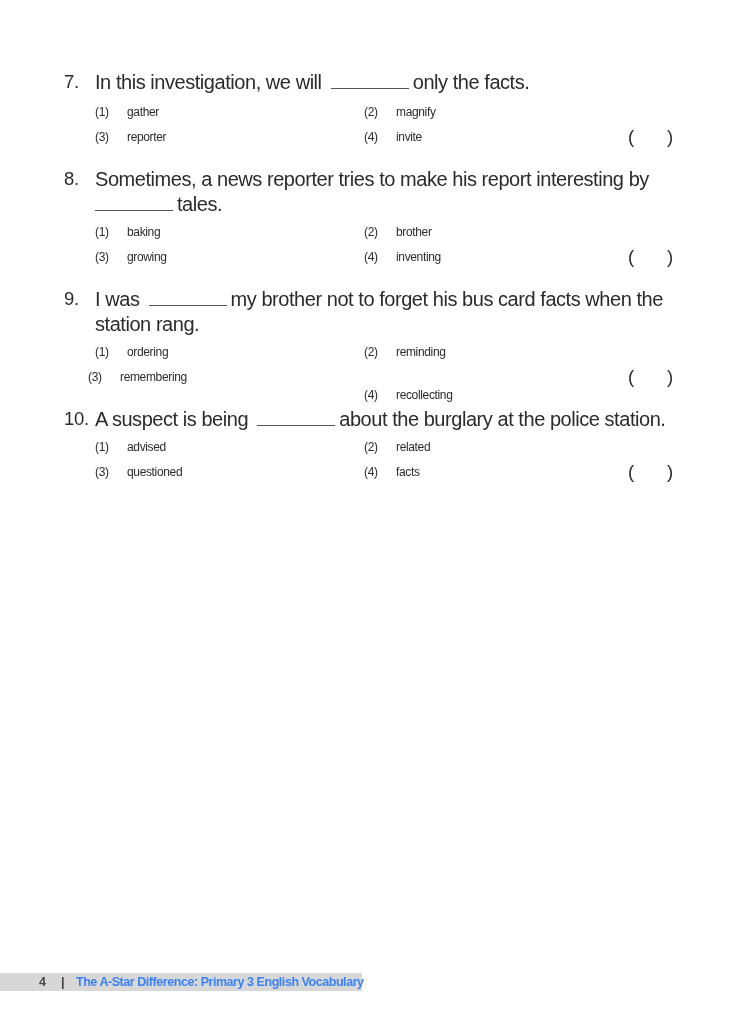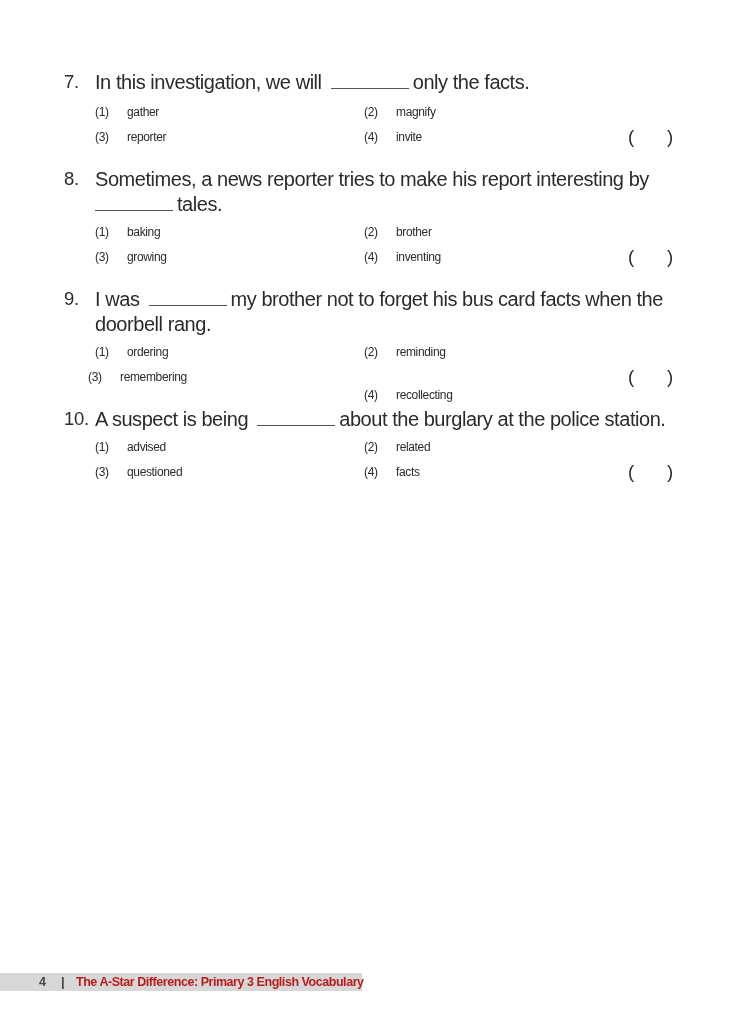--- a/index.html
+++ b/index.html
@@ -18,21 +18,21 @@
   }
   .blank.lead { margin-left: 0; }
   .opt { position: absolute; font-size: 12px; letter-spacing: -0.35px; line-height: 22px; white-space: nowrap; }
   .opt .num { display: inline-block; width: 32px; }
   .paren { position: absolute; font-size: 18.5px; line-height: 22px; }
   .footer-bar {
     position: absolute; left: 0; top: 973px; width: 362px; height: 18px; background: #d7d7d7;
   }
   .footer-page { position: absolute; left: 39px; top: 975px; font-size: 12.5px; font-weight: bold; color: #444; line-height: 14px; }
   .footer-sep { position: absolute; left: 61px; top: 974px; font-size: 13px; font-weight: bold; color: #444; line-height: 15px; }
-  .footer-title { position: absolute; left: 76px; top: 975px; font-size: 12.5px; font-weight: bold; color: #b91c1c; letter-spacing: -0.45px; line-height: 14px; white-space: nowrap; }
+  .footer-title { position: absolute; left: 76px; top: 975px; font-size: 12.5px; font-weight: bold; color: #3b82f6; letter-spacing: -0.45px; line-height: 14px; white-space: nowrap; }
 </style>
 </head>
 <body>
 
 <div>
   <span class="qnum" style="top:71px">7.</span>
   <div class="qline" style="left:95px; top:71px">
     <span>In this investigation, we will</span>
     <span class="blank"></span><span>only the facts.</span>
   </div>
@@ -60,21 +60,21 @@
   <span class="paren" style="left:667px; top:246px">)</span>
 </div>
 
 <div>
   <span class="qnum" style="top:288px">9.</span>
   <div class="qline" style="left:95px; top:288px">
     <span>I was</span>
     <span class="blank"></span><span>my brother not to forget his bus card facts when the</span>
   </div>
   <div class="qline" style="left:95px; top:313px">
-    <span>doorbell rang.</span>
+    <span>station rang.</span>
   </div>
   <div class="opt" style="left:95px; top:341px"><span class="num">(1)</span><span>ordering</span></div>
   <div class="opt" style="left:364px; top:341px"><span class="num">(2)</span><span>reminding</span></div>
   <div class="opt" style="left:88px; top:366px"><span class="num">(3)</span><span>remembering</span></div>
   <div class="opt" style="left:364px; top:384px"><span class="num">(4)</span><span>recollecting</span></div>
   <span class="paren" style="left:628px; top:366px">(</span>
   <span class="paren" style="left:667px; top:366px">)</span>
 </div>
 
 <div>

